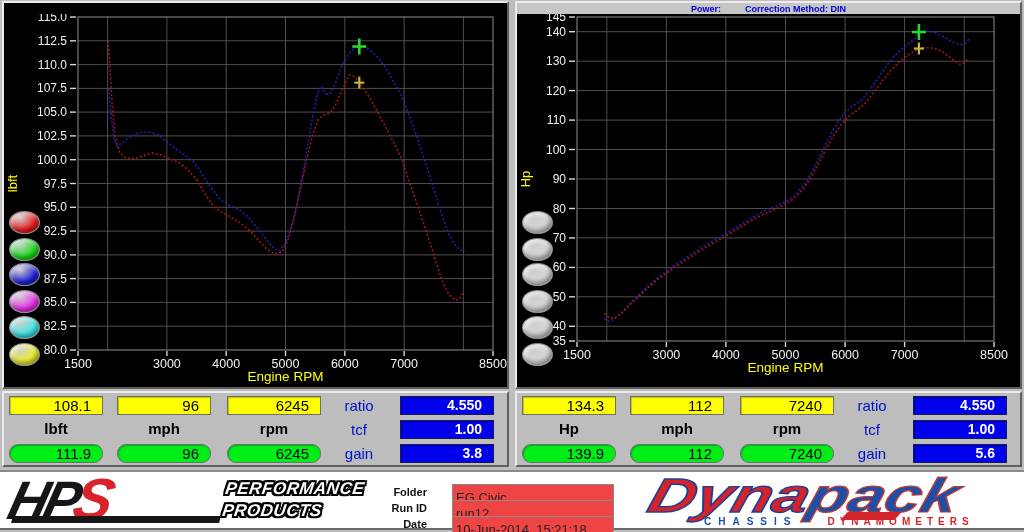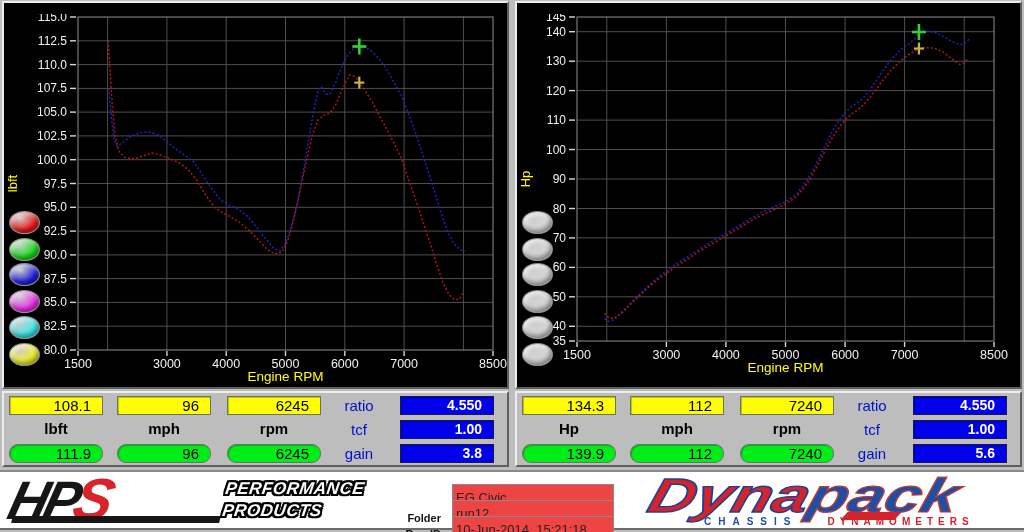--- a/index.html
+++ b/index.html
@@ -40,22 +40,22 @@
   .hps-hp{display:inline-block;font-style:italic;font-weight:900;font-size:54px;line-height:50px;
           letter-spacing:-4px;color:#161616;transform:skewX(-14deg);}
   .hps-s{display:inline-block;font-style:italic;font-weight:900;font-size:58px;line-height:50px;
          color:#d8232b;transform:skewX(-14deg);margin-left:-2px;}
   .hps-bar{position:absolute;left:2px;top:42px;width:208px;height:7px;background:#161616;
            transform:skewX(-14deg);}
   .hps-lines{position:absolute;left:214px;top:4px;font-style:italic;font-weight:900;font-size:17px;
              line-height:22px;color:#fff;letter-spacing:.5px;transform:skewX(-8deg);white-space:nowrap;
              text-shadow:-2px -2px 0 #000,2px -2px 0 #000,-2px 2px 0 #000,2px 2px 0 #000,
                          -2px 0 0 #000,2px 0 0 #000,0 -2px 0 #000,0 2px 0 #000;}
-  .frm-label{position:absolute;left:367px;width:74px;font-size:11px;font-weight:bold;color:#111;
-             text-align:right;height:14px;line-height:14px;margin-top:26px;}
+  .frm-label{position:absolute;left:353px;width:74px;font-size:11px;font-weight:bold;color:#111;
+             text-align:right;height:14px;line-height:14px;}
   .frm-input{position:absolute;left:452px;width:162px;height:15px;font-size:13px;color:#222;
              background:#ef4444;border:1px solid #8a8a8a;padding:12px 3px;
              font-family:"Liberation Sans","DejaVu Sans",sans-serif;}
   .dynapack{position:absolute;left:648px;top:0;width:370px;height:58px;}
   .dp-word{position:absolute;left:2px;top:-2px;font-style:italic;font-weight:900;font-size:48px;
            line-height:52px;white-space:nowrap;transform:scaleX(1.36) skewX(-12deg);
            transform-origin:left center;letter-spacing:0px;}
   .dp-red{color:#d5232b;-webkit-text-stroke:1.4px #1c4193;}
   .dp-blue{color:#1c4fa8;-webkit-text-stroke:1.2px #c03a30;}
   .dp-sub{position:absolute;left:56px;top:44px;font-size:10px;font-weight:bold;white-space:nowrap;}
@@ -151,20 +151,24 @@
           <div class="runbtn" style="top: 224px; background: radial-gradient(at 35% 28%, rgba(255, 255, 255, 0.8), rgb(25, 224, 25) 60%, rgb(25, 224, 25));"></div>
           <div class="runbtn" style="top: 249px; background: radial-gradient(at 35% 28%, rgba(255, 255, 255, 0.8), rgb(33, 33, 221) 60%, rgb(33, 33, 221));"></div>
           <div class="runbtn" style="top: 276px; background: radial-gradient(at 35% 28%, rgba(255, 255, 255, 0.8), rgb(238, 48, 238) 60%, rgb(238, 48, 238));"></div>
           <div class="runbtn" style="top: 302px; background: radial-gradient(at 35% 28%, rgba(255, 255, 255, 0.8), rgb(63, 233, 233) 60%, rgb(63, 233, 233));"></div>
           <div class="runbtn" style="top: 329px; background: radial-gradient(at 35% 28%, rgba(255, 255, 255, 0.8), rgb(242, 242, 42) 60%, rgb(242, 242, 42));"></div>
         </div>
     </div>
   </div>
 
   <div class="panel" style="left:515px">
+    <div class="titlebar">
+      <span>Power:</span>
+      <span>Correction Method: DIN</span>
+    </div>
     <div class="plot">
       <svg id="svg-power" viewBox="0 0 503 373">
           <line x1="89.8" y1="3" x2="89.8" y2="327" stroke="#4f4f4f" stroke-width="1"></line>
           <line x1="149.4" y1="3" x2="149.4" y2="327" stroke="#4f4f4f" stroke-width="1"></line>
           <line x1="208.9" y1="3" x2="208.9" y2="327" stroke="#4f4f4f" stroke-width="1"></line>
           <line x1="268.5" y1="3" x2="268.5" y2="327" stroke="#4f4f4f" stroke-width="1"></line>
           <line x1="328.1" y1="3" x2="328.1" y2="327" stroke="#4f4f4f" stroke-width="1"></line>
           <line x1="387.6" y1="3" x2="387.6" y2="327" stroke="#4f4f4f" stroke-width="1"></line>
           <line x1="447.2" y1="3" x2="447.2" y2="327" stroke="#4f4f4f" stroke-width="1"></line>
           <line x1="60" y1="312.3" x2="477" y2="312.3" stroke="#4f4f4f" stroke-width="1"></line>

